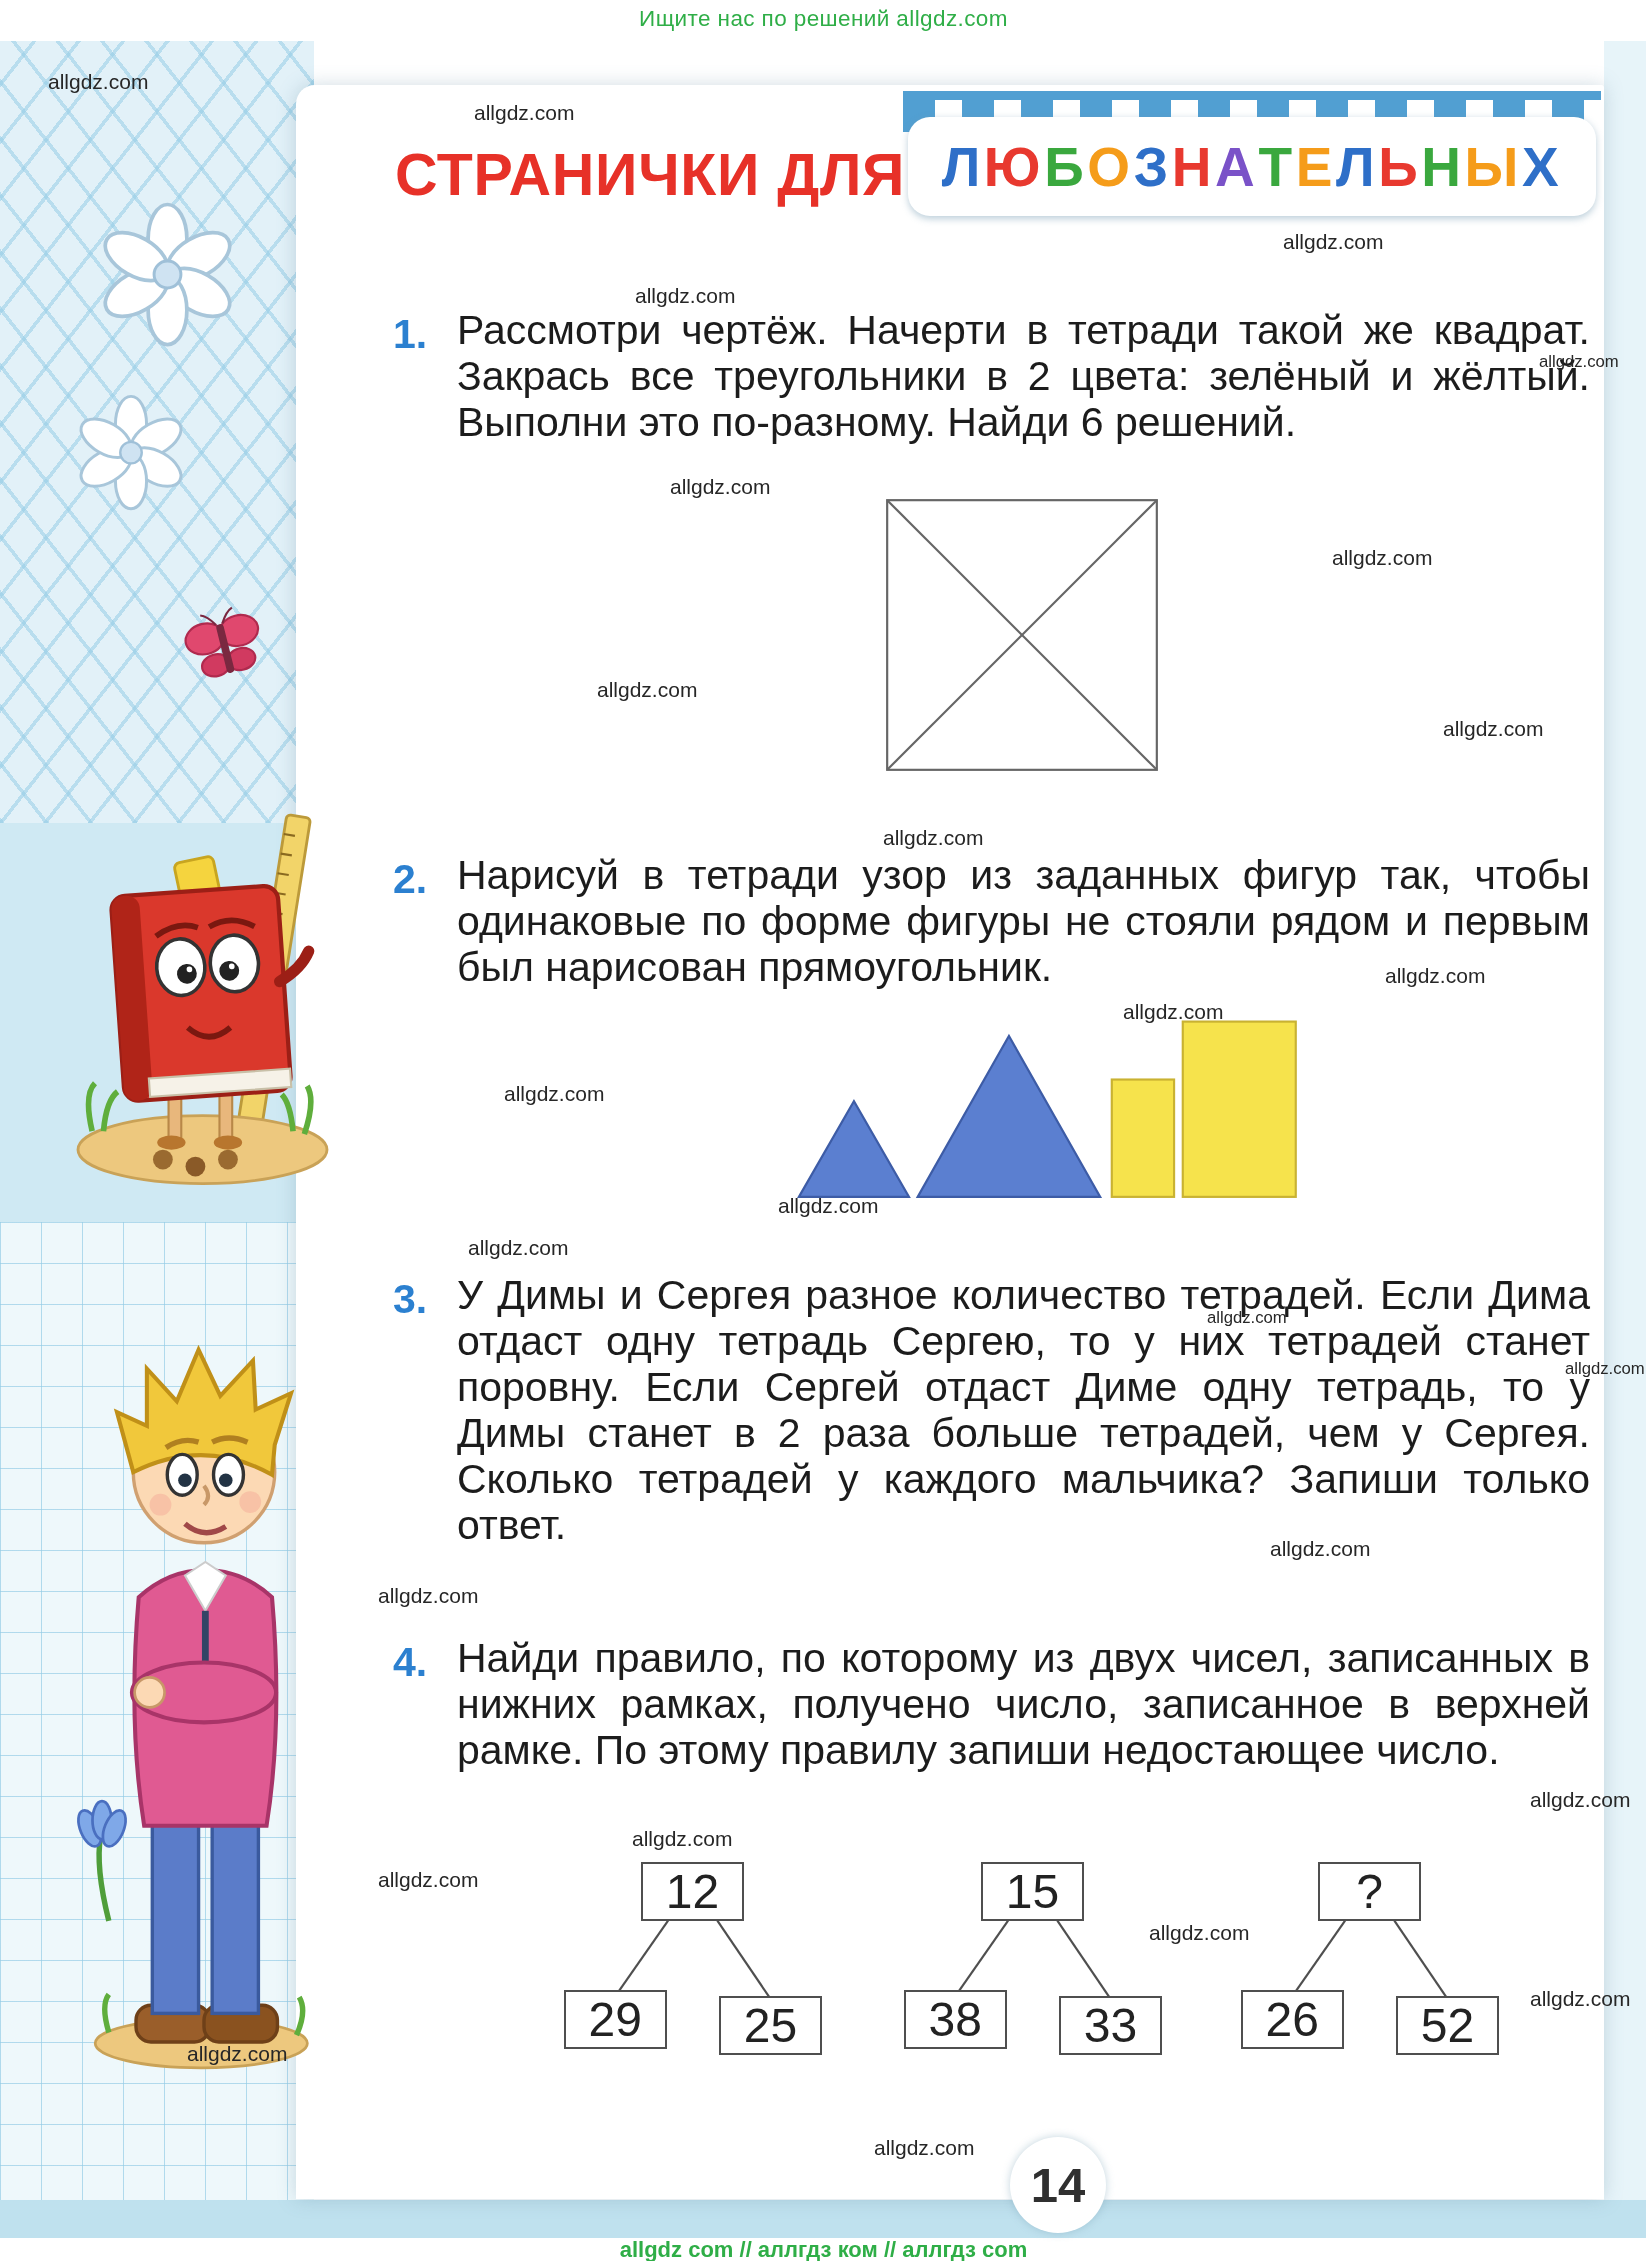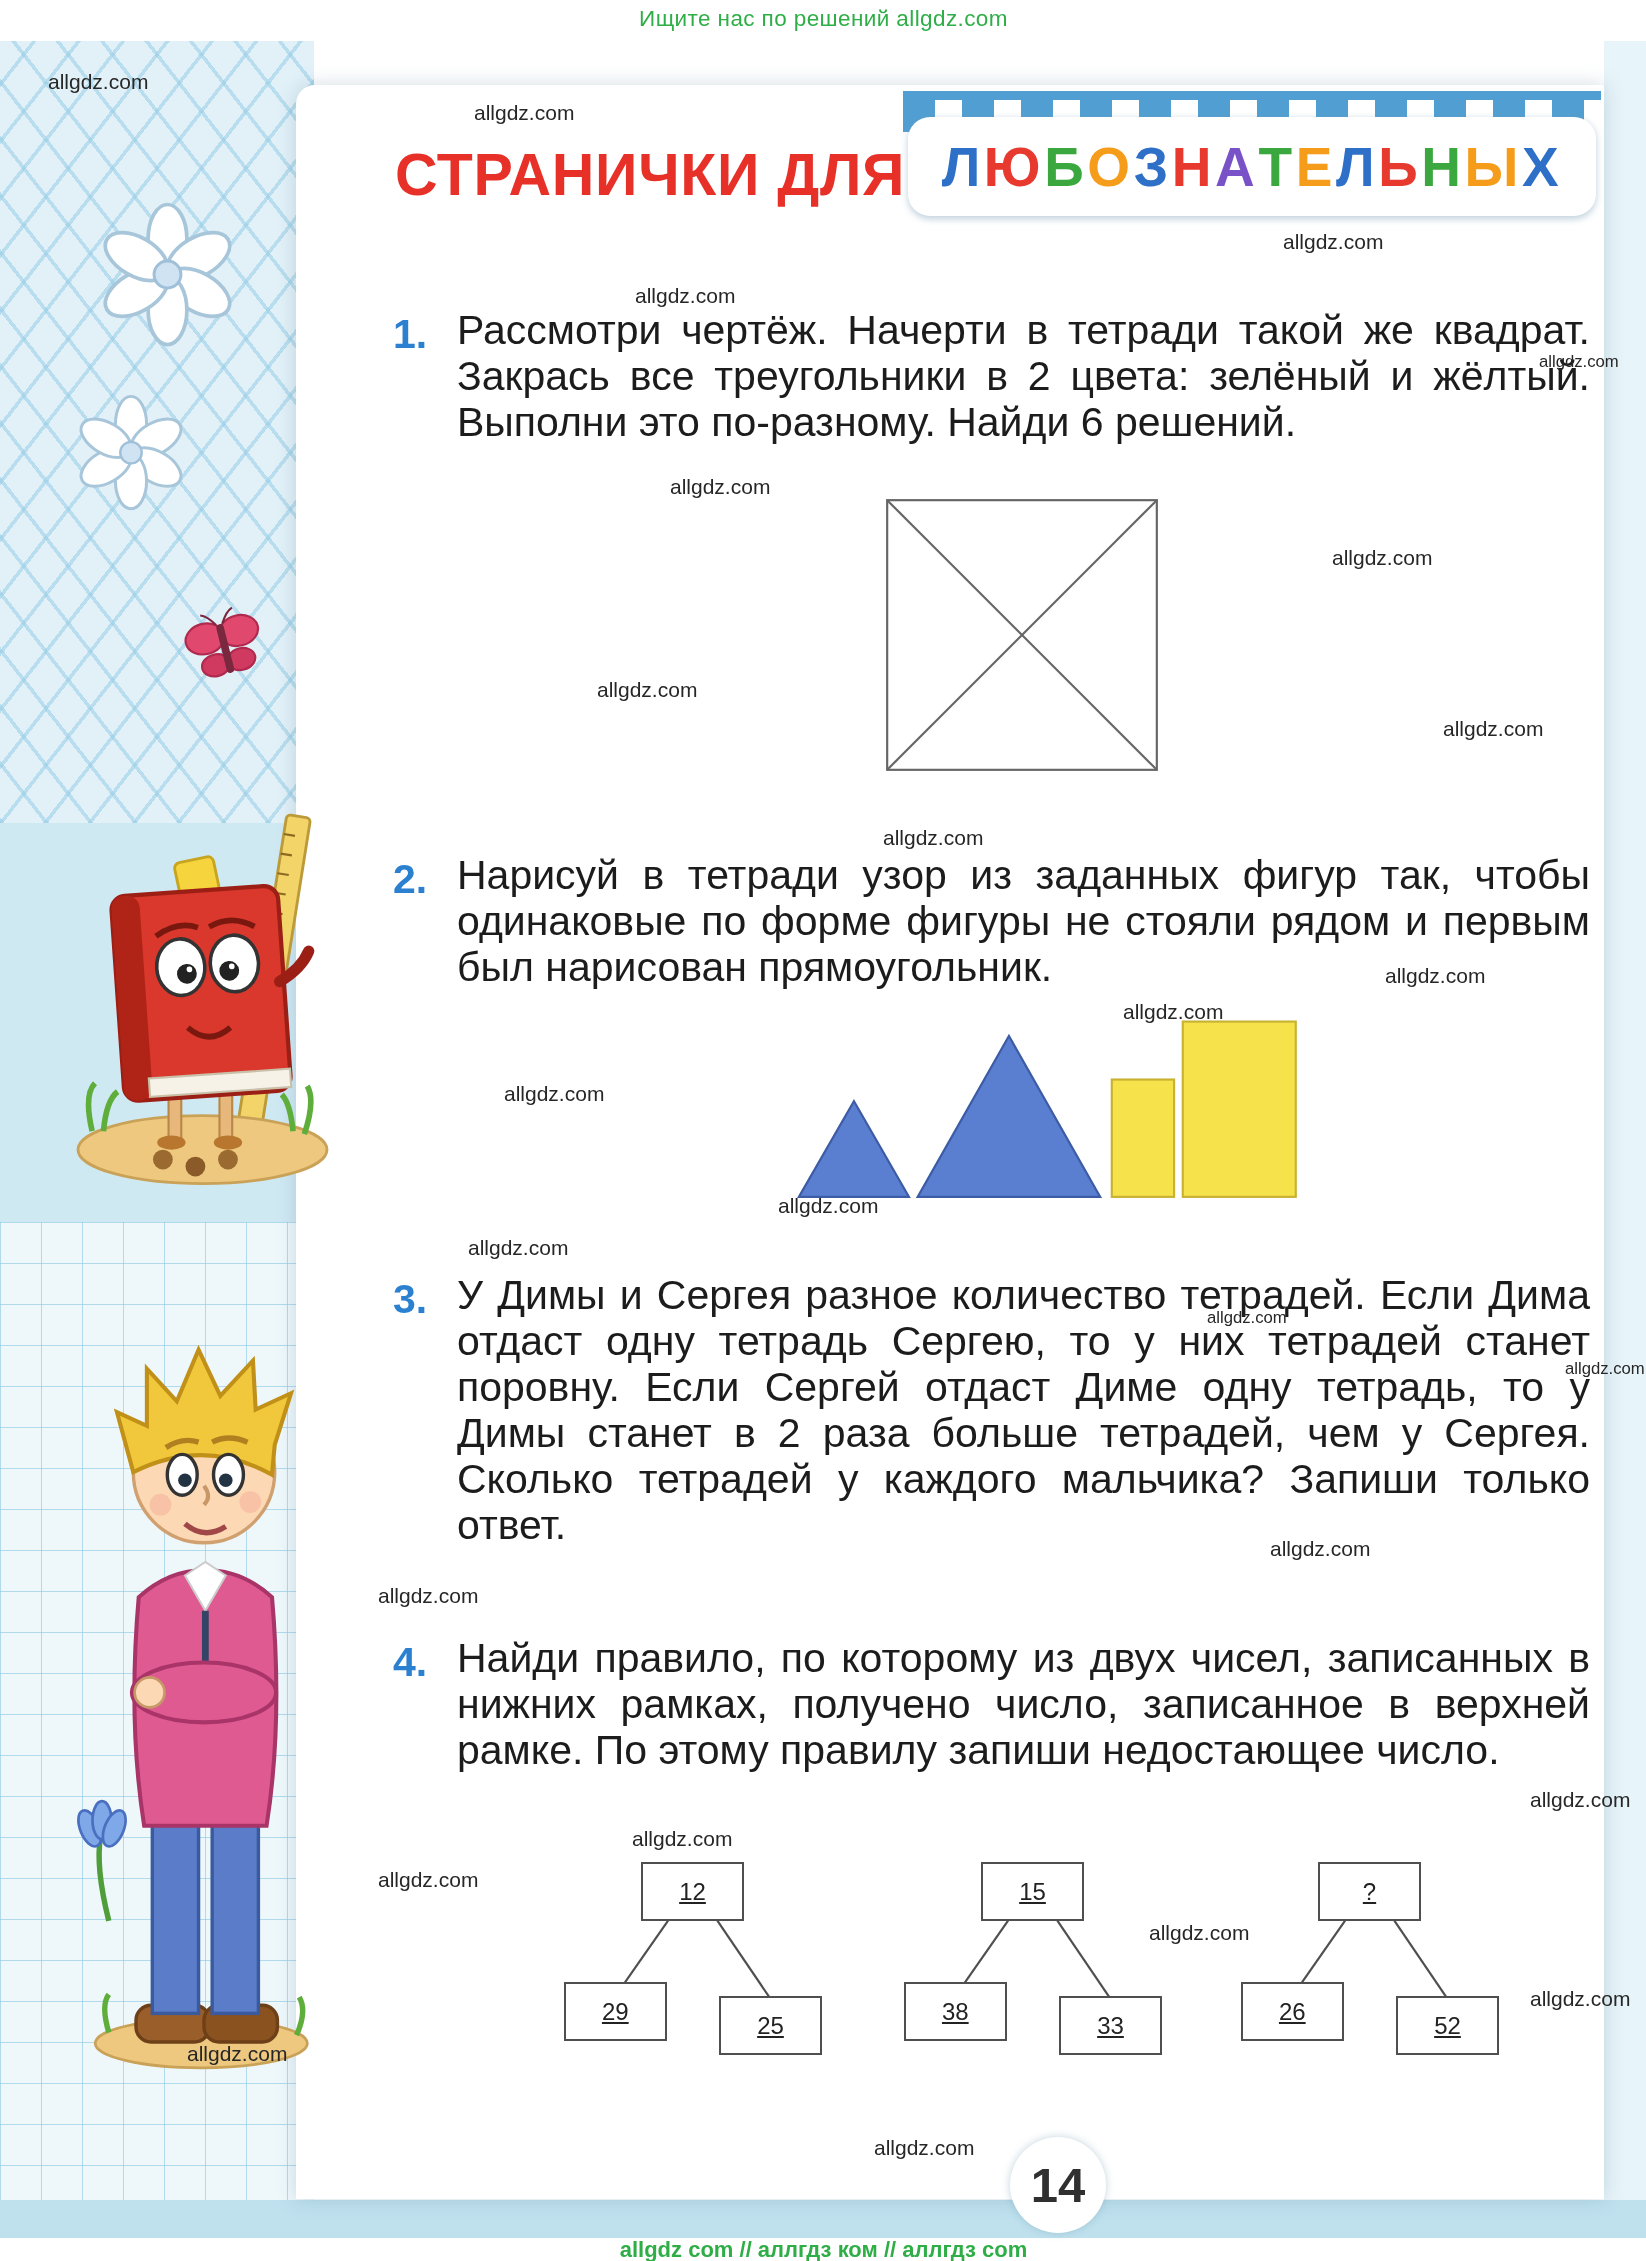--- a/index.html
+++ b/index.html
@@ -45,23 +45,23 @@
   .task{position:absolute;left:393px;width:1197px;display:flex;z-index:2;}
   .task-num{width:64px;flex:none;font-size:41px;font-weight:bold;color:#2b80d0;line-height:55px;}
   .task-text{flex:1;font-size:41px;line-height:46px;text-align:justify;text-align-last:left;}
   
   .fig-square{position:absolute;left:885px;top:498px;z-index:2;}
   .fig-shapes{position:absolute;left:796px;top:1017px;z-index:2;}
   
   .diagram{position:absolute;top:1861px;width:268px;height:196px;z-index:2;}
   .diag-lines{position:absolute;left:0;top:0;}
   .dbox{position:absolute;width:99px;height:55px;border:2.2px solid #4f4f4f;background:#fff;
-    display:flex;align-items:center;justify-content:center;font-size:24px;color:#222;text-decoration:underline;}
+    display:flex;align-items:center;justify-content:center;font-size:48px;color:#222;}
   .dbox-top{left:83px;top:1.4px;}
-  .dbox-left{left:5.8px;top:121px;}
+  .dbox-left{left:5.8px;top:129px;}
   .dbox-right{left:161px;top:135px;}
   
   .page-circle{position:absolute;left:1010px;top:2137px;width:96px;height:96px;border-radius:50%;
     background:#fff;display:flex;align-items:center;justify-content:center;font-size:49px;
     font-weight:bold;color:#303030;box-shadow:0 0 8.7px rgba(120,160,180,.45);z-index:3;}
   
   .wm{position:absolute;font-size:21px;color:#272727;white-space:nowrap;z-index:5;margin-left:19px;}
   .wm-sm{font-size:16.7px;}
 </style>
 </head>

